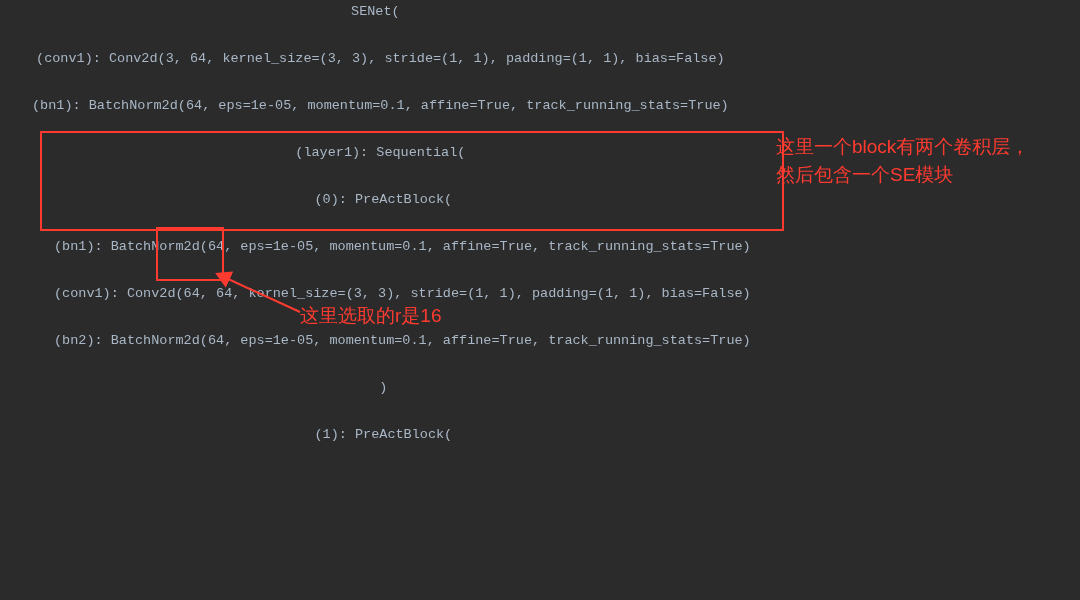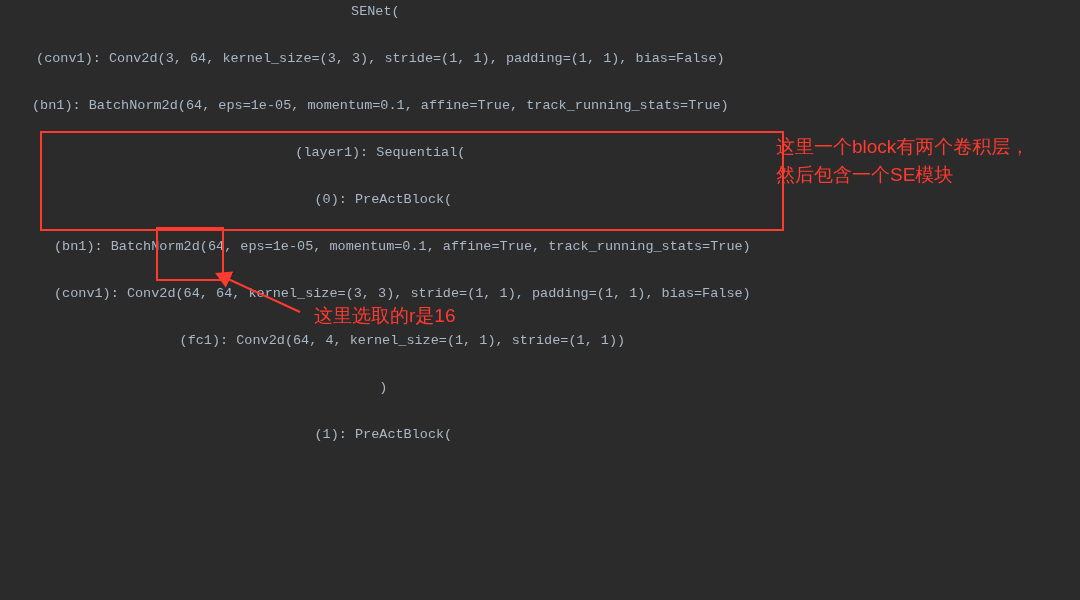--- a/index.html
+++ b/index.html
@@ -14,21 +14,21 @@
 </head>
 <body>
 
 <pre><span>SENet(</span>
 <span class="i1">(conv1): Conv2d(3, 64, kernel_size=(3, 3), stride=(1, 1), padding=(1, 1), bias=False)</span>
 <span class="i1">(bn1): BatchNorm2d(64, eps=1e-05, momentum=0.1, affine=True, track_running_stats=True)</span>
 <span class="i1">(layer1): Sequential(</span>
 <span class="i2">(0): PreActBlock(</span>
 <span class="i3">(bn1): BatchNorm2d(64, eps=1e-05, momentum=0.1, affine=True, track_running_stats=True)</span>
 <span class="i3">(conv1): Conv2d(64, 64, kernel_size=(3, 3), stride=(1, 1), padding=(1, 1), bias=False)</span>
-<span class="i3">(fc1): Conv2d(64, 4, kernel_size=(1, 1), stride=(1, 1))</span>
+<span class="i3">(bn2): BatchNorm2d(64, eps=1e-05, momentum=0.1, affine=True, track_running_stats=True)</span>
 <span class="i2">)</span>
 <span class="i2">(1): PreActBlock(</span>
 
 
 
 
 
 
 
 
@@ -47,13 +47,13 @@
   <defs>
     <marker id="ah" markerWidth="9" markerHeight="9" refX="2" refY="4.5" orient="auto">
       <path d="M0,0 L8,4.5 L0,9 Z" fill="#ff3b30"></path>
     </marker>
   </defs>
   <line x1="80" y1="40" x2="6" y2="6" stroke="#ff3b30" stroke-width="2" marker-end="url(#ah)"></line>
 </svg>
 
 <div class="annot" style="left:776px; top:133px; width:260px;">这里一个block有两个卷积层，然后包含一个SE模块</div>
 
-<div class="annot" style="left:314px; top:302px;">这里选取的r是16</div>
+<div class="annot" style="left:300px; top:302px;">这里选取的r是16</div>
 
 </body></html>

